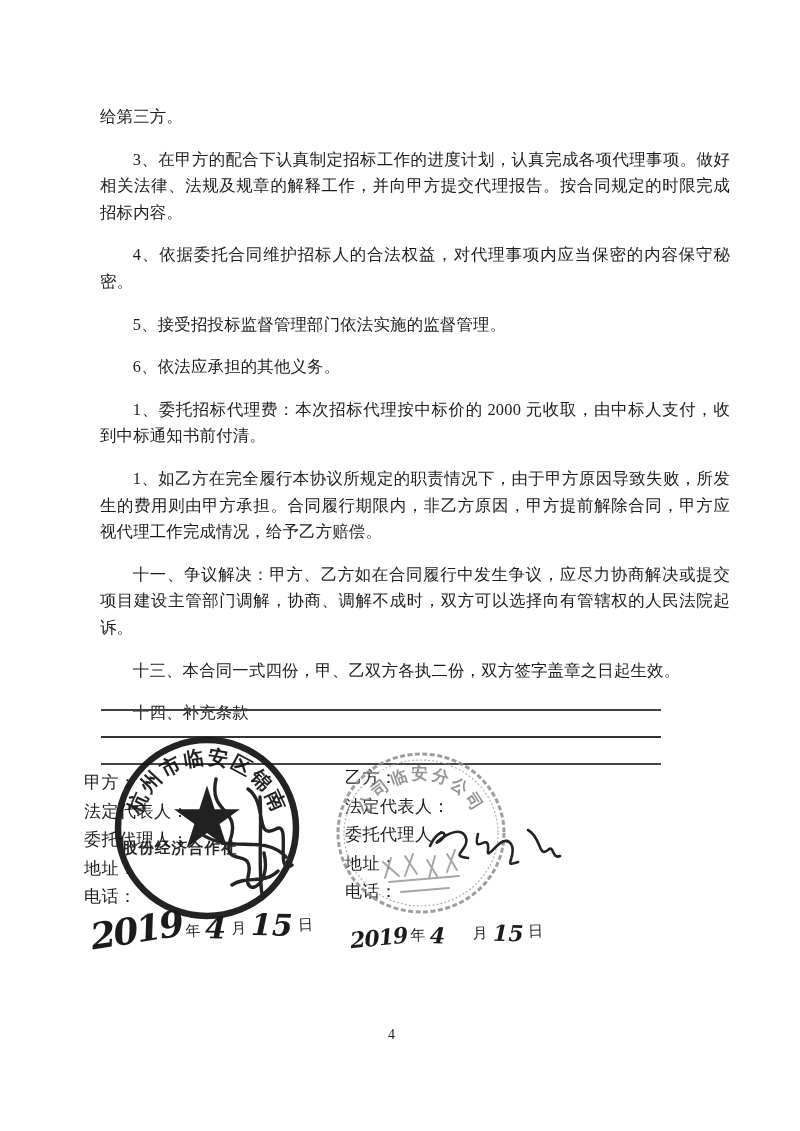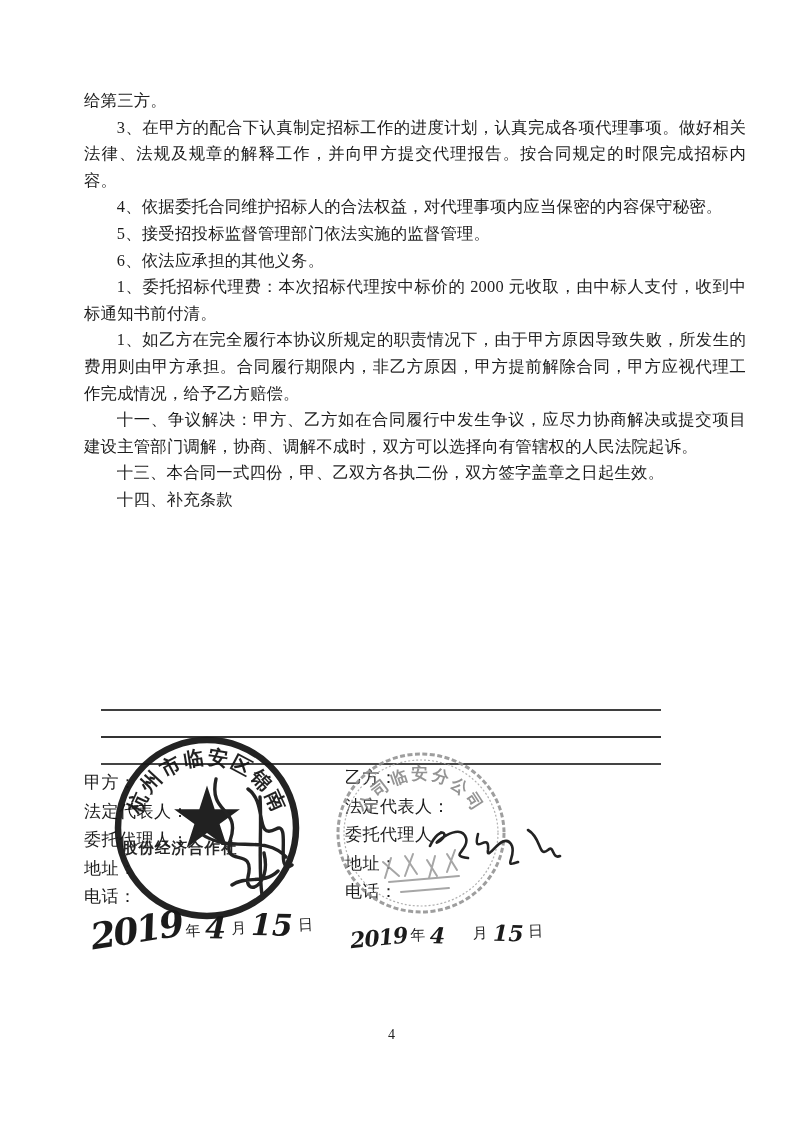--- a/index.html
+++ b/index.html
@@ -6,21 +6,21 @@
   .page{
     position:relative;width:800px;height:1131px;background:#ffffff;overflow:hidden;
     font-family:"Liberation Serif","DejaVu Serif",serif;color:#1c1c1c;
   }
   
   .doc-text{
     position:absolute;left:84px;top:88px;width:662px;
     font-size:16.4px;line-height:26.6px;text-align:justify;
     letter-spacing:0.2px;
   }
-  .doc-text p{margin:0;text-indent:2em;}
+  .doc-text p{margin:16px;text-indent:2em;}
   .doc-text p.cont{text-indent:0;}
   
   .sig-line{position:absolute;left:101px;width:560px;height:2px;background:#3f3f3f;}
   .line-1{top:709px;}
   .line-2{top:736px;background:#333;}
   .line-3{top:763px;background:#444;}
   
   .sig-col{position:absolute;font-size:17px;line-height:28.6px;letter-spacing:0.5px;}
   .sig-a{left:84px;top:769px;}
   .sig-b{left:345px;top:764px;}

